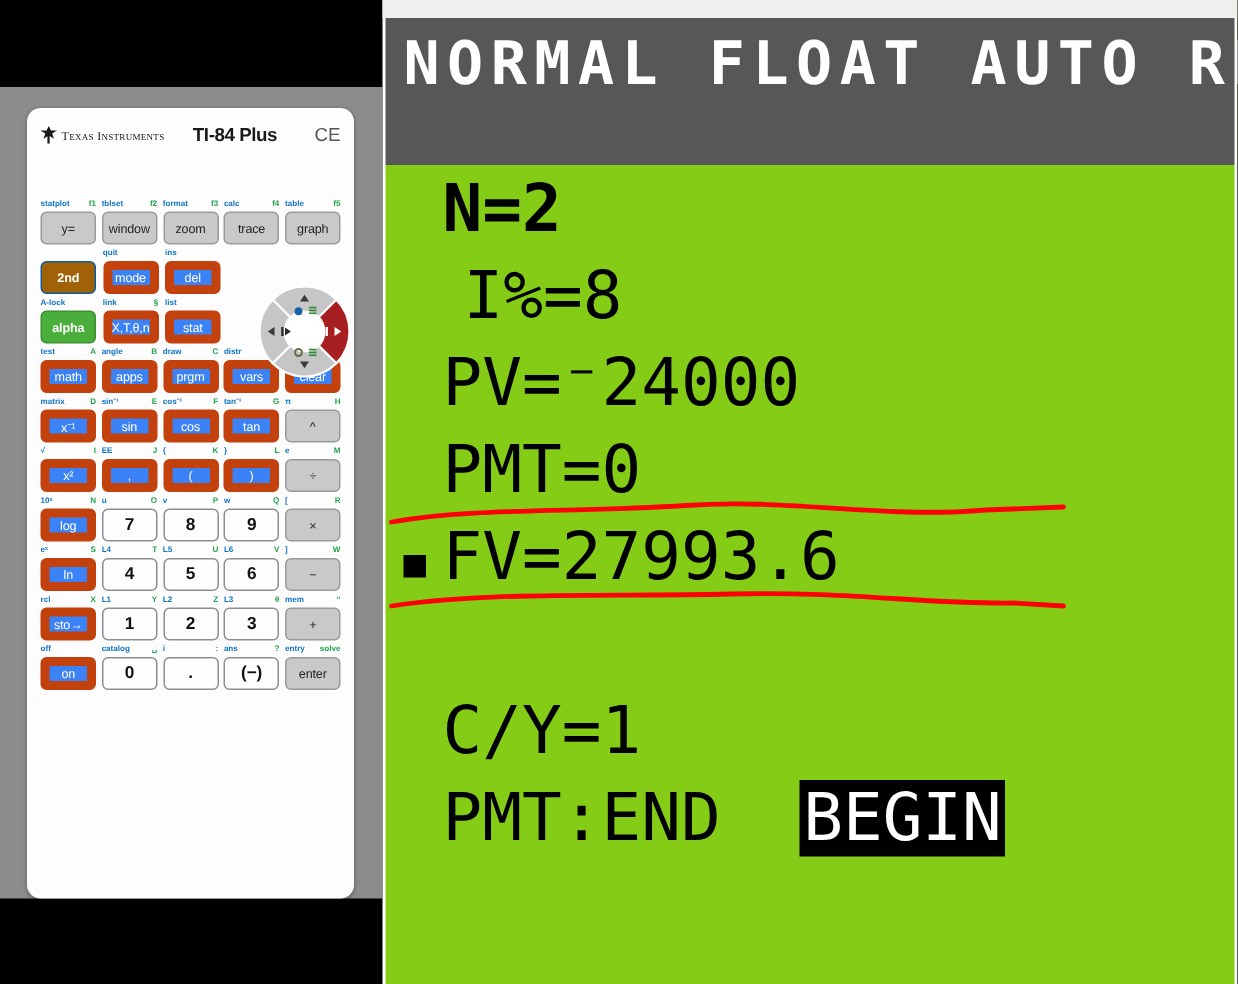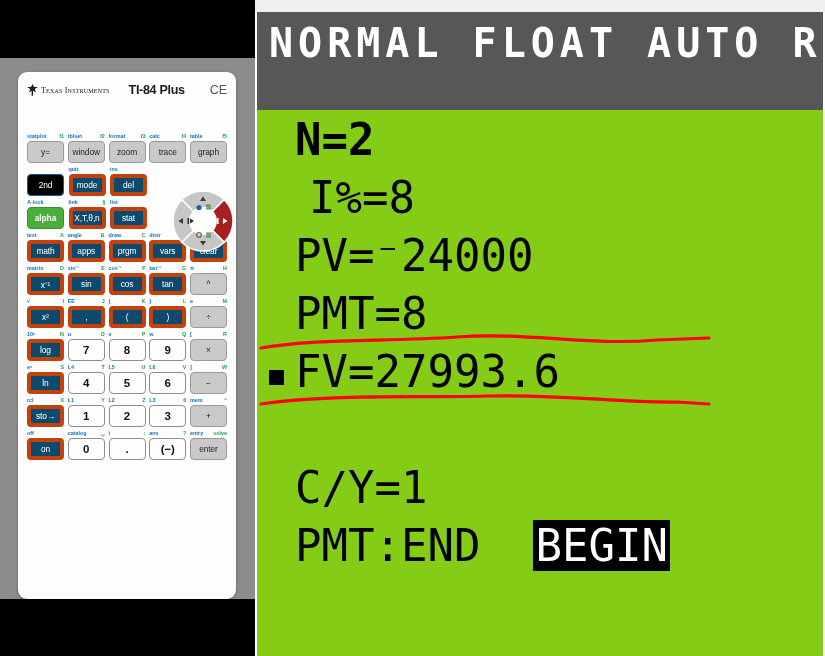--- a/index.html
+++ b/index.html
@@ -109,44 +109,44 @@
   }
 
   .key {
     height: 22px;
     border-radius: 4px;
     display: flex;
     align-items: center;
     justify-content: center;
     font-size: 8.4px;
     color: #fff;
-    background: #0c4a6e;
-    border: 4px solid #c2410c;
+    background: #3b82f6;
+    border: 6px solid #c2410c;
     box-sizing: border-box;
     letter-spacing: -.1px;
     user-select: none;
     white-space: nowrap;
   }
   .key.gray {
     background: #c9c9c9;
     color: #242424;
     border: 1px solid #9a9a9a;
   }
   .key.white {
     background: #fdfdfd;
     color: #111;
     border: 1px solid #8e8e8e;
     font-size: 11.5px;
     font-weight: bold;
   }
   .key.blue {
-    background: #000000;
+    background: #a16207;
     color: #fff;
     border: 1px solid #0e5d9f;
-    font-weight: normal;
+    font-weight: bold;
   }
   .key.green {
     background: #4aae3b;
     color: #fff;
     border: 1px solid #3c8f30;
     font-weight: bold;
   }
 
   
   #dpad {
@@ -636,21 +636,21 @@
     <div id="screen-topstrip"></div>
 
     <div id="statusbar">
       <div class="statustext">NORMAL FLOAT AUTO REAL</div>
     </div>
 
     <div id="screen-body">
         <div class="tvm-line bold" style="top: 4px;">N=2</div>
         <div class="tvm-line indent" style="top: 62px;">I%=8</div>
         <div class="tvm-line" style="top: 120px;">PV=⁻24000</div>
-        <div class="tvm-line" style="top: 178px;">PMT=8</div>
+        <div class="tvm-line" style="top: 178px;">PMT=0</div>
         <div class="marker" style="top: 260px;"></div>
         <div class="redline" style="top: 222px;">
           <svg width="460" height="20" viewBox="0 0 460 20">
             <path d="M4 16 C 60 6, 130 10, 200 5 S 330 14, 400 8 L 452 6" fill="none" stroke="#ff0000" stroke-width="3.2" stroke-linecap="round"></path>
           </svg>
         </div>
         <div class="redline" style="top: 280px;">
           <svg width="460" height="20" viewBox="0 0 460 20">
             <path d="M4 14 C 70 4, 150 8, 230 6 S 360 13, 420 12 L 452 14" fill="none" stroke="#ff0000" stroke-width="3.2" stroke-linecap="round"></path>
           </svg>

